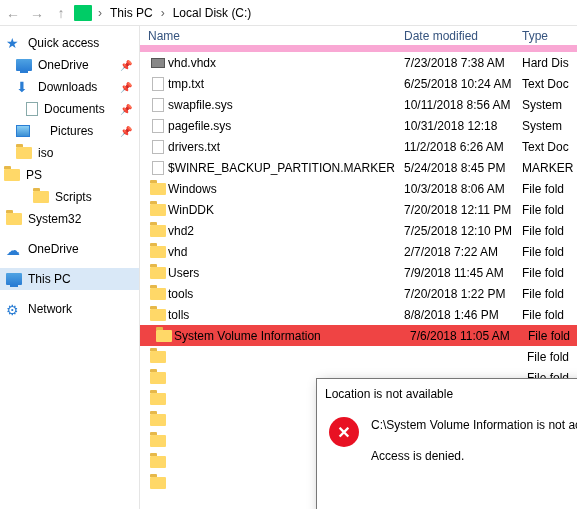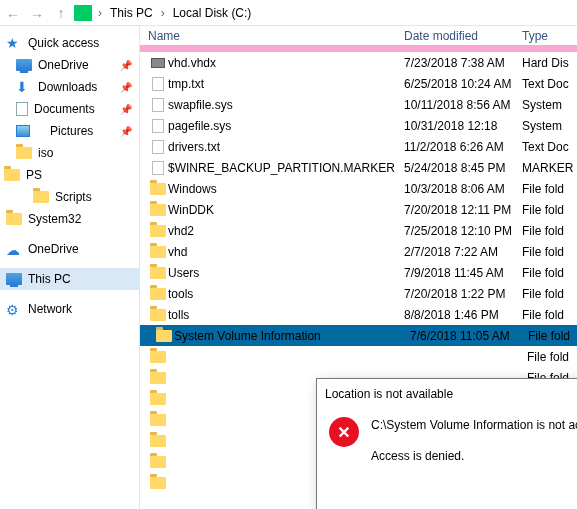--- a/index.html
+++ b/index.html
@@ -30,21 +30,21 @@
   .ico-cloud { color:#2a7dd4; font-size:14px; }
   .ico-net { color:#2a7dd4; font-size:14px; }
 
   .content { flex:1; position: relative; }
   .col-head { display:flex; height:26px; align-items:center; border-bottom:7px solid #f9a8d4; color:#36547f; padding-left:8px;}
   .col-name { width:256px; }
   .col-date { width:118px; }
   .col-type { flex:1; }
 
   .row { display:flex; align-items:center; height:21px; padding-left:8px;justify-content:flex-end; }
-  .row.selected { background:#0369a1;padding-left:14px; }
+  .row.selected { background:#ef4444;padding-left:14px; }
   .row .ficon { width:20px; display:flex; justify-content:center; }
   .row .fname { width:236px; overflow:hidden; white-space:nowrap; }
   .row .fdate { width:118px; color:#000; }
   .row .ftype { flex:1; overflow:hidden; white-space:nowrap;}
   .ico-file { width:12px;height:14px; border:1px solid #bbb; background:#fff; display:inline-block;}
   .ico-hdisk { width:14px;height:10px;background:#888;border:1px solid #555;display:inline-block;}
   .ico-folder-sm{ width:16px;height:12px;background:#ffd868;display:inline-block;border-radius:1px;position:relative;}
   .ico-folder-sm::before{content:"";position:absolute;top:-3px;left:0;width:7px;height:3px;background:#e6b84a;border-radius:1px 1px 0 0;}
 
   .dialog { position:absolute; left:176px; top:352px; width:358px; height:152px; background:#fff; border:1px solid #777; box-shadow: 4px 4px 12px rgba(0,0,0,.3); }
@@ -92,21 +92,21 @@
           <div class="side-item" style="padding-left: 16px;">
             <span class="si-icon ico-monitor"></span>
             <span>OneDrive</span>
             <span class="pin">📌</span>
           </div>
           <div class="side-item" style="padding-left: 16px;">
             <span class="si-icon ico-dl">⬇</span>
             <span>Downloads</span>
             <span class="pin">📌</span>
           </div>
-          <div class="side-item" style="padding-left: 16px;">
+          <div class="side-item" style="padding-left: 26px;">
             <span class="si-icon ico-doc"></span>
             <span>Documents</span>
             <span class="pin">📌</span>
           </div>
           <div class="side-item" style="padding-left: 16px; gap: 20px;">
             <span class="si-icon ico-pic"></span>
             <span>Pictures</span>
             <span class="pin">📌</span>
           </div>
           <div class="side-item" style="padding-left: 16px;">

